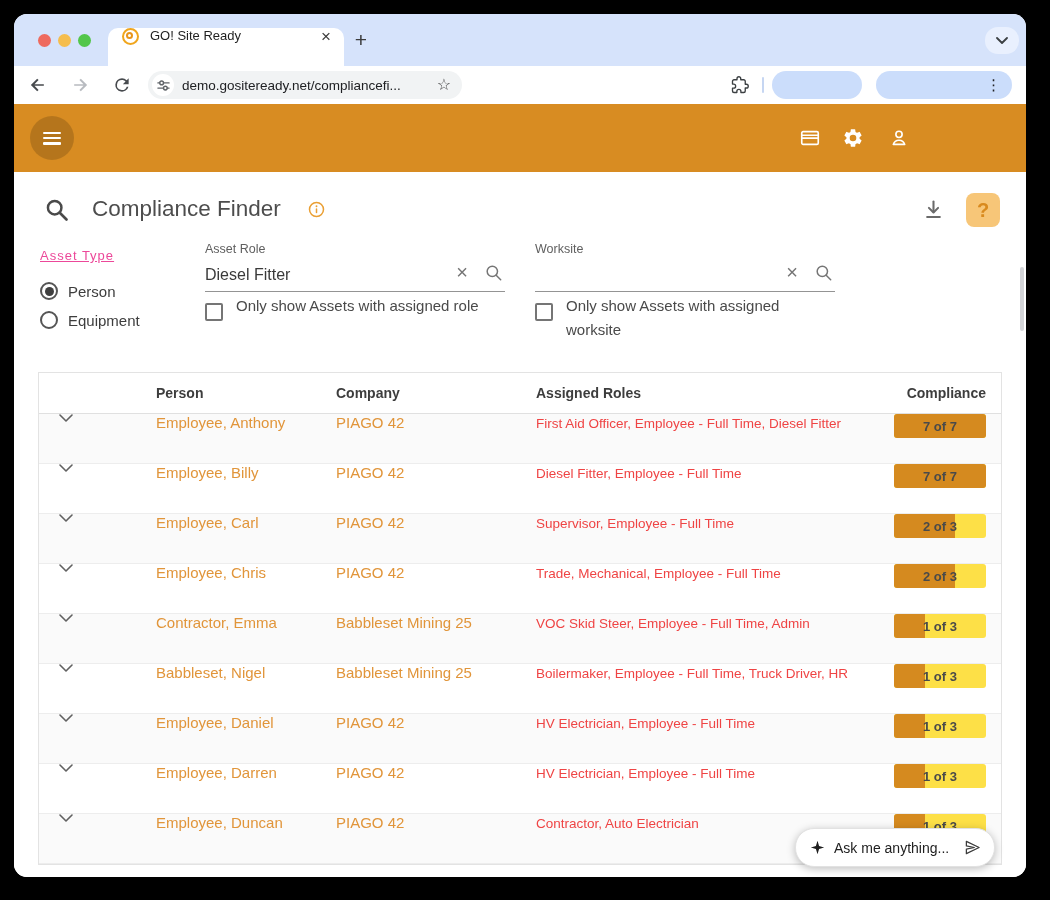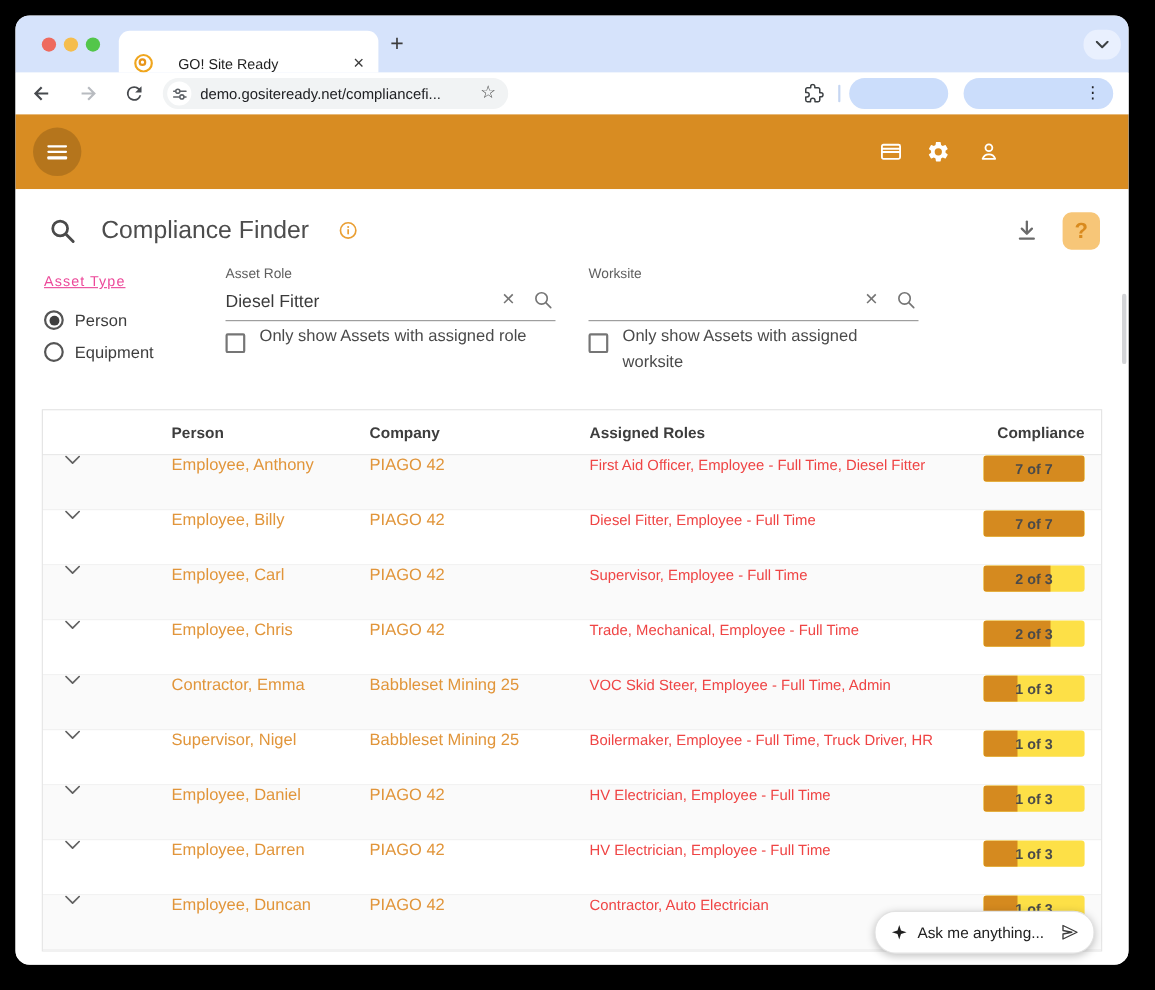--- a/index.html
+++ b/index.html
@@ -8,21 +8,21 @@
   .win{position:absolute;left:14px;top:14px;width:1012px;height:863px;border-radius:13px;
     overflow:hidden;background:#fff;}
 
   
   .tabstrip{position:absolute;left:0;top:0;width:100%;height:52px;background:#D6E3FB;}
   .light{position:absolute;top:20px;width:13px;height:13px;border-radius:50%;display:block;}
   .light.red{left:24px;background:#EE6A5E;}
   .light.yellow{left:44px;background:#F5BD4D;}
   .light.green{left:64px;background:#53C64A;}
   .tab{position:absolute;left:94px;top:14px;width:236px;height:38px;background:#fff;
-    border-radius:10px 10px 0 0;display:flex;align-items:flex-end;gap:12px;}
+    border-radius:10px 10px 0 0;display:flex;align-items:flex-start;}
   .favicon{position:relative;width:17px;height:17px;margin-left:14px;border-radius:50%;
     border:2.5px solid #F0A61E;box-sizing:border-box;flex:0 0 auto;}
   .favicon::after{content:"";position:absolute;left:2px;top:2px;width:7px;height:7px;
     border:2px solid #E8951B;border-radius:50%;box-sizing:border-box;}
   .tab-title{margin-left:11px;font-size:13px;color:#1f1f1f;flex:1;white-space:nowrap;overflow:hidden;}
   .tab-close{margin-right:13px;font-size:17px;color:#3c3c3c;line-height:1;cursor:default;}
   .newtab{position:absolute;left:336px;top:12px;width:22px;height:28px;font-size:21px;
     color:#3c3c3c;text-align:center;line-height:28px;}
   .strip-chevron{position:absolute;left:971px;top:13px;width:34px;height:27px;border-radius:13px;
     background:#E9F0FE;display:flex;align-items:center;justify-content:center;}
@@ -331,21 +331,21 @@
         <span class="badge-label js-label">1 of 3</span>
       </div>
     </div>
   </div>
             <div class="trow">
     <div class="cell cell-chevron">
       <svg width="14" height="9" viewBox="0 0 14 9">
                   <path d="M1 1l6 6 6-6" stroke="#616161" stroke-width="1.6" fill="none" stroke-linecap="round" stroke-linejoin="round"></path>
                 </svg>
     </div>
-    <div class="cell cell-person"><span class="link js-person">Supervisor, Nigel</span></div>
+    <div class="cell cell-person"><span class="link js-person">Babbleset, Nigel</span></div>
     <div class="cell cell-company"><span class="link js-company">Babbleset Mining 25</span></div>
     <div class="cell cell-roles"><span class="roles-text js-roles">Boilermaker, Employee - Full Time, Truck Driver, HR</span></div>
     <div class="cell cell-compliance">
       <div class="badge">
         <div class="badge-fill js-fill" style="width: 33.3333%;"></div>
         <span class="badge-label js-label">1 of 3</span>
       </div>
     </div>
   </div>
             <div class="trow alt">

